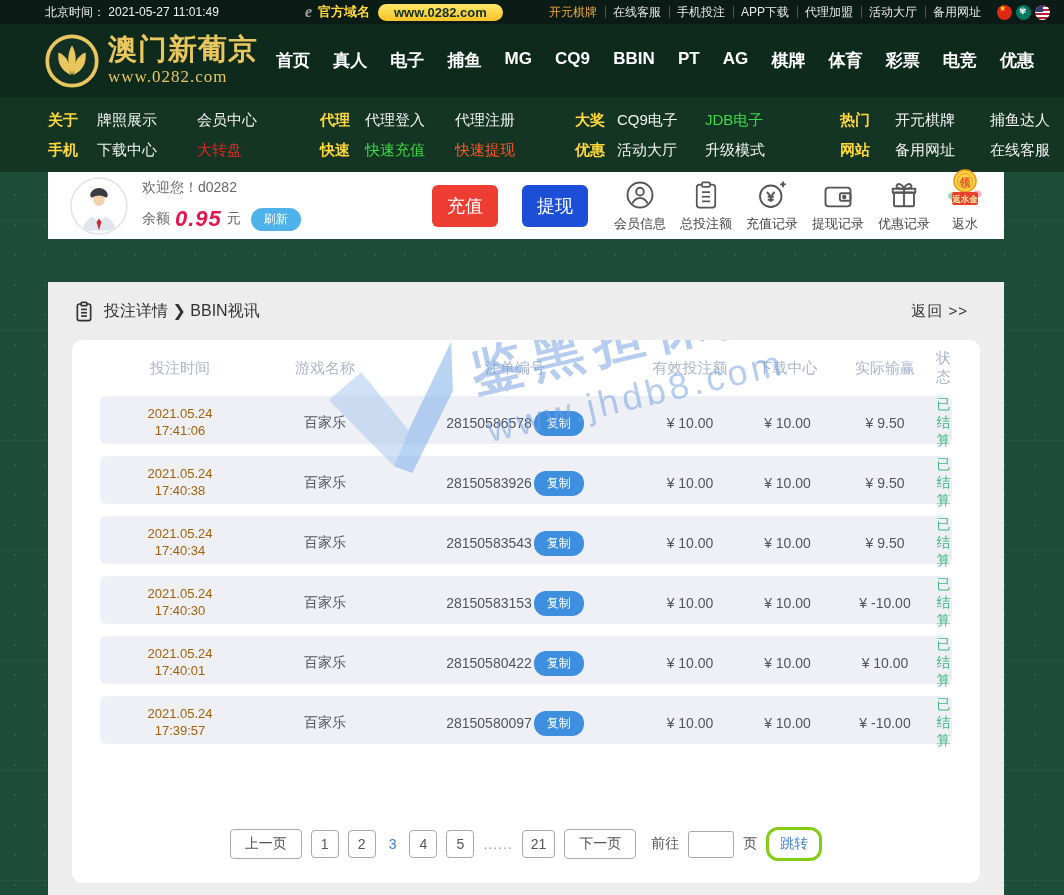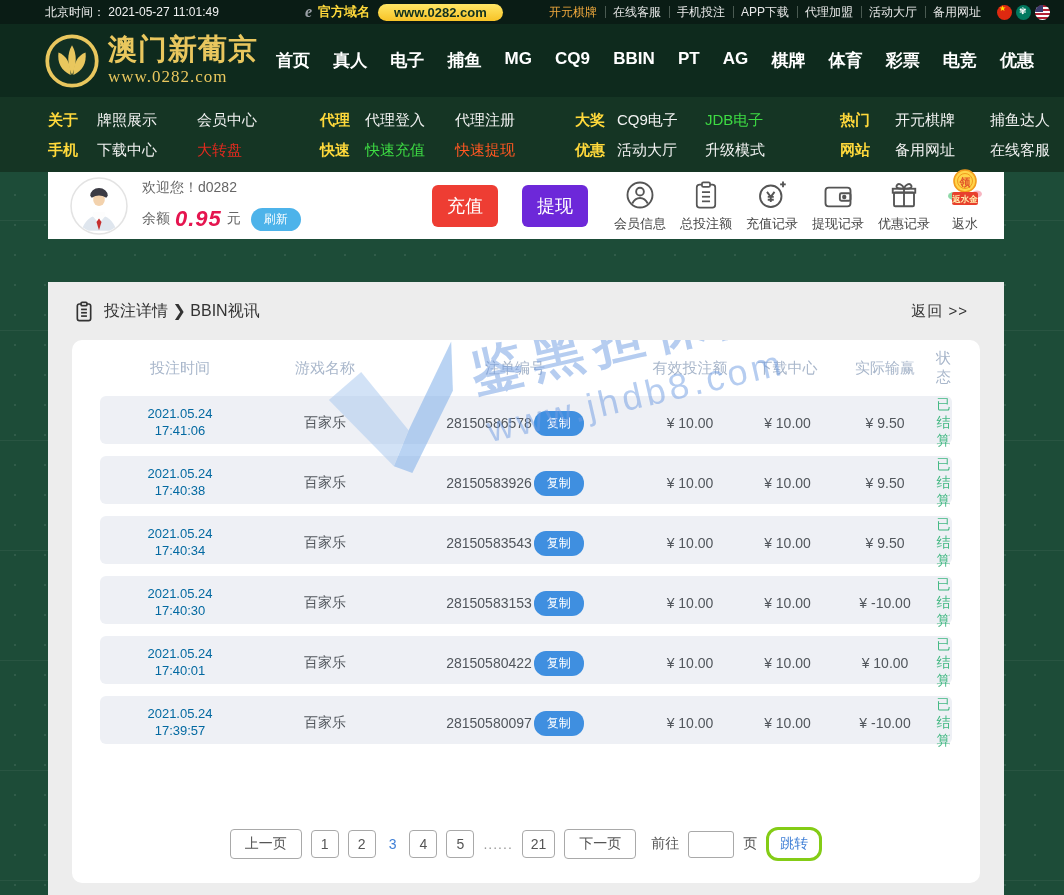--- a/index.html
+++ b/index.html
@@ -46,35 +46,35 @@
   
   .userbar { position:absolute; left:48px; top:172px; width:956px; height:67px; background:#fff; display:flex; align-items:center; padding:0 18px 0 22px; }
   .avatar { width:58px; height:58px; flex:none; }
   .welcome { margin-left:14px; width:168px; flex:none; }
   .welcome-line1 { font-size:14px; color:#666; margin-bottom:9px; }
   .balance-line { display:flex; align-items:center; font-size:14px; color:#666; }
   .balance-val { font-size:22px; font-weight:bold; font-style:italic; color:#e5154f; margin:0 5px; letter-spacing:1px; }
   .refresh-btn { margin-left:10px; background:#4db3ea; color:#fff; font-size:12px; padding:3px 13px; border-radius:12px; border:none; cursor:pointer; }
   .big-btn { border:none; color:#fff; font-size:18px; width:66px; height:42px; border-radius:6px; cursor:pointer; flex:none; }
   .btn-deposit { background:#ee3d33; margin-left:122px; }
-  .btn-withdraw { background:#6d28d9; margin-left:24px; }
+  .btn-withdraw { background:#1d4ed8; margin-left:24px; }
   .quick-links { flex:1; display:flex; justify-content:space-between; margin-left:26px; }
   .qitem { display:flex; flex-direction:column; align-items:center; gap:5px; cursor:pointer; }
   .qitem .qicon { height:32px; display:flex; align-items:flex-end; color:#555; }
   .qitem .qlabel { font-size:13px; color:#444; white-space:nowrap; }
   
   .content { position:absolute; left:48px; top:282px; width:956px; height:613px; background:#ededed; }
   .crumbrow { height:58px; display:flex; align-items:center; padding:0 36px 0 26px; color:#333; }
   .crumbrow .ctext { font-size:16px; margin-left:10px; }
   .crumb-back { margin-left:auto; font-size:15px; color:#333; cursor:pointer; letter-spacing:1px; }
   .card { position:absolute; left:24px; right:24px; top:58px; bottom:12px; background:#fff; border-radius:10px; overflow:hidden; }
   .tgrid { display:grid; grid-template-columns:160px 130px 250px 100px 95px 100px 1fr; align-items:center; text-align:center; }
   .thead { height:56px; padding:0 28px; color:#a9b7cb; font-size:15px; }
   .trow { height:48px; margin:0 28px 12px; background:#eef0f5; border-radius:6px; font-size:14px; color:#51565c; }
-  .cell-time { font-size:13px; line-height:1.3; color:#0369a1; }
+  .cell-time { font-size:13px; line-height:1.3; color:#a16207; }
   .cell-order { display:flex; align-items:center; justify-content:center; gap:2px; }
   .copy-btn { background:#3f8fe0; color:#fff; border:none; font-size:12px; padding:4px 13px; border-radius:12px; cursor:pointer; }
   .cell-status { color:#43b883; }
   
   .watermark { position:absolute; left:238px; top:28px; transform:rotate(-13deg); transform-origin:left top; display:flex; align-items:center; gap:6px; opacity:.5; pointer-events:none; }
   .wm-text { color:#6f9ce2; text-align:center; }
   .wm-l1 { font-size:52px; font-weight:bold; letter-spacing:10px; white-space:nowrap; }
   .wm-l2 { font-size:36px; letter-spacing:4px; margin-top:2px; }
   
   .pagination { position:absolute; left:0; right:0; bottom:22px; display:flex; justify-content:center; align-items:center; gap:9px; font-size:14px; color:#555; }

